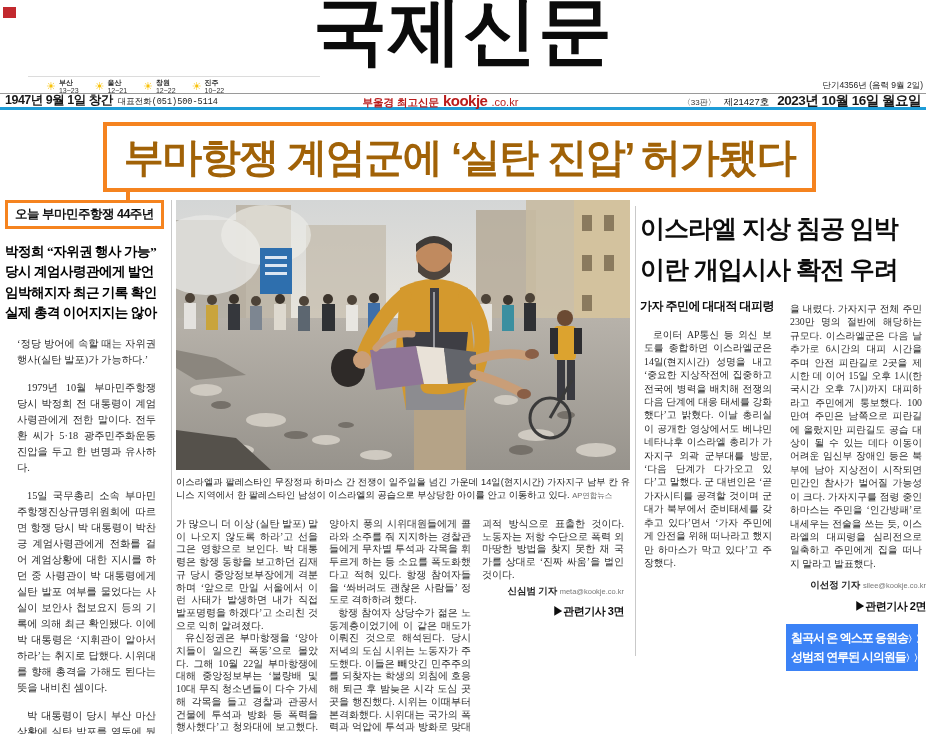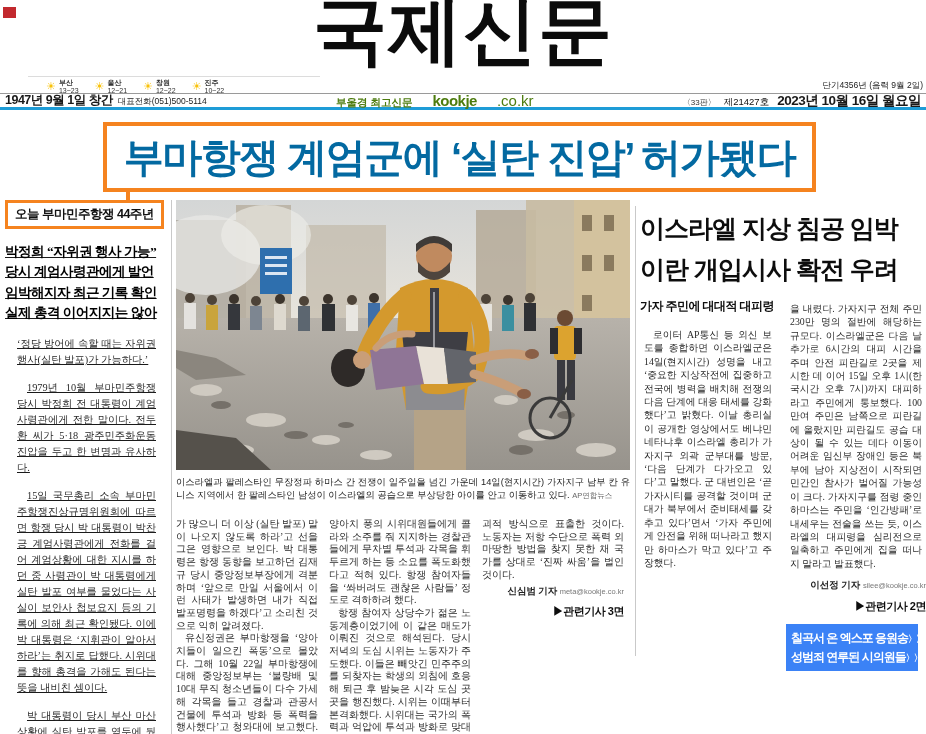--- a/index.html
+++ b/index.html
@@ -16,36 +16,36 @@
   .sun{font-size:11px;color:#f9c20a;line-height:1;}
   .w-txt{font-size:7px;line-height:1.1;color:#333;}
   .w-city{font-weight:700;}
   .danki{position:absolute;right:3px;top:80px;font-size:8.5px;color:#222;}
   
   .dateline{position:absolute;left:0;top:93px;width:926px;height:17px;
     border-top:1px solid #9a9a9a;border-bottom:3px solid #1e9cd7;
     display:flex;align-items:center;justify-content:space-between;box-sizing:border-box;padding:0 5px;}
   .dl-left{display:flex;align-items:baseline;gap:5px;}
   .dl-founded{font-size:12.5px;font-weight:700;letter-spacing:-0.5px;}
-  .dl-phone{font-size:8.5px;color:#222;}
-  .dl-center{display:flex;align-items:baseline;gap:20px;color:#4d7c0f;}
+  .dl-phone{font-size:8.5px;color:#222;font-family:Liberation Mono, monospace;}
+  .dl-center{display:flex;align-items:baseline;gap:4px;color:#b91c1c;}
   .dl-slogan{font-size:10.5px;font-weight:700;}
   .dl-logo{font-size:15px;font-weight:800;letter-spacing:-0.5px;}
-  .dl-logo-suffix{font-size:15px;}
+  .dl-logo-suffix{font-size:11px;}
   .dl-right{display:flex;align-items:baseline;gap:8px;margin-left:20px;}
   .dl-edition{font-size:8px;color:#333;}
   .dl-issue{font-size:9.5px;color:#111;}
   .dl-date{font-size:13.5px;font-weight:800;letter-spacing:-0.5px;}
   
   .banner-box{position:absolute;left:103px;top:122px;width:705px;height:62px;
     border:4px solid #f5831f;display:flex;align-items:center;justify-content:center;}
-  .banner-text{font-size:40px;font-weight:900;letter-spacing:-1.5px;color:#0369a1;white-space:nowrap;}
+  .banner-text{font-size:40px;font-weight:900;letter-spacing:-1.5px;color:#a16207;white-space:nowrap;}
   .banner-connector{position:absolute;left:126px;top:188px;width:4px;height:13px;background:#f5831f;}
   
-  .left-col{position:absolute;left:5px;top:200px;width:163px;height:534px;overflow:hidden;text-decoration:underline;}
+  .left-col{position:absolute;left:5px;top:200px;width:163px;height:534px;overflow:hidden;}
   .kicker{display:inline-block;border:3px solid #f5831f;padding:3px 7px;
     font-size:12.5px;font-weight:800;letter-spacing:-0.5px;color:#111;}
   .left-subhead{margin-top:13px;font-size:13.5px;font-weight:700;line-height:1.5;
     color:#000000;letter-spacing:-0.5px;}
   .left-body{margin-top:13px;font-size:10.3px;line-height:16px;text-align:justify;color:#2a2a2a;}
   .left-body p{margin:12px;text-indent:10px;}
   .left-body p.no-indent{text-indent:0;}
   .v-divider{position:absolute;width:1px;background:#c9c9c9;}
   
   .photo{position:absolute;left:176px;top:200px;width:454px;height:270px;overflow:hidden;}

